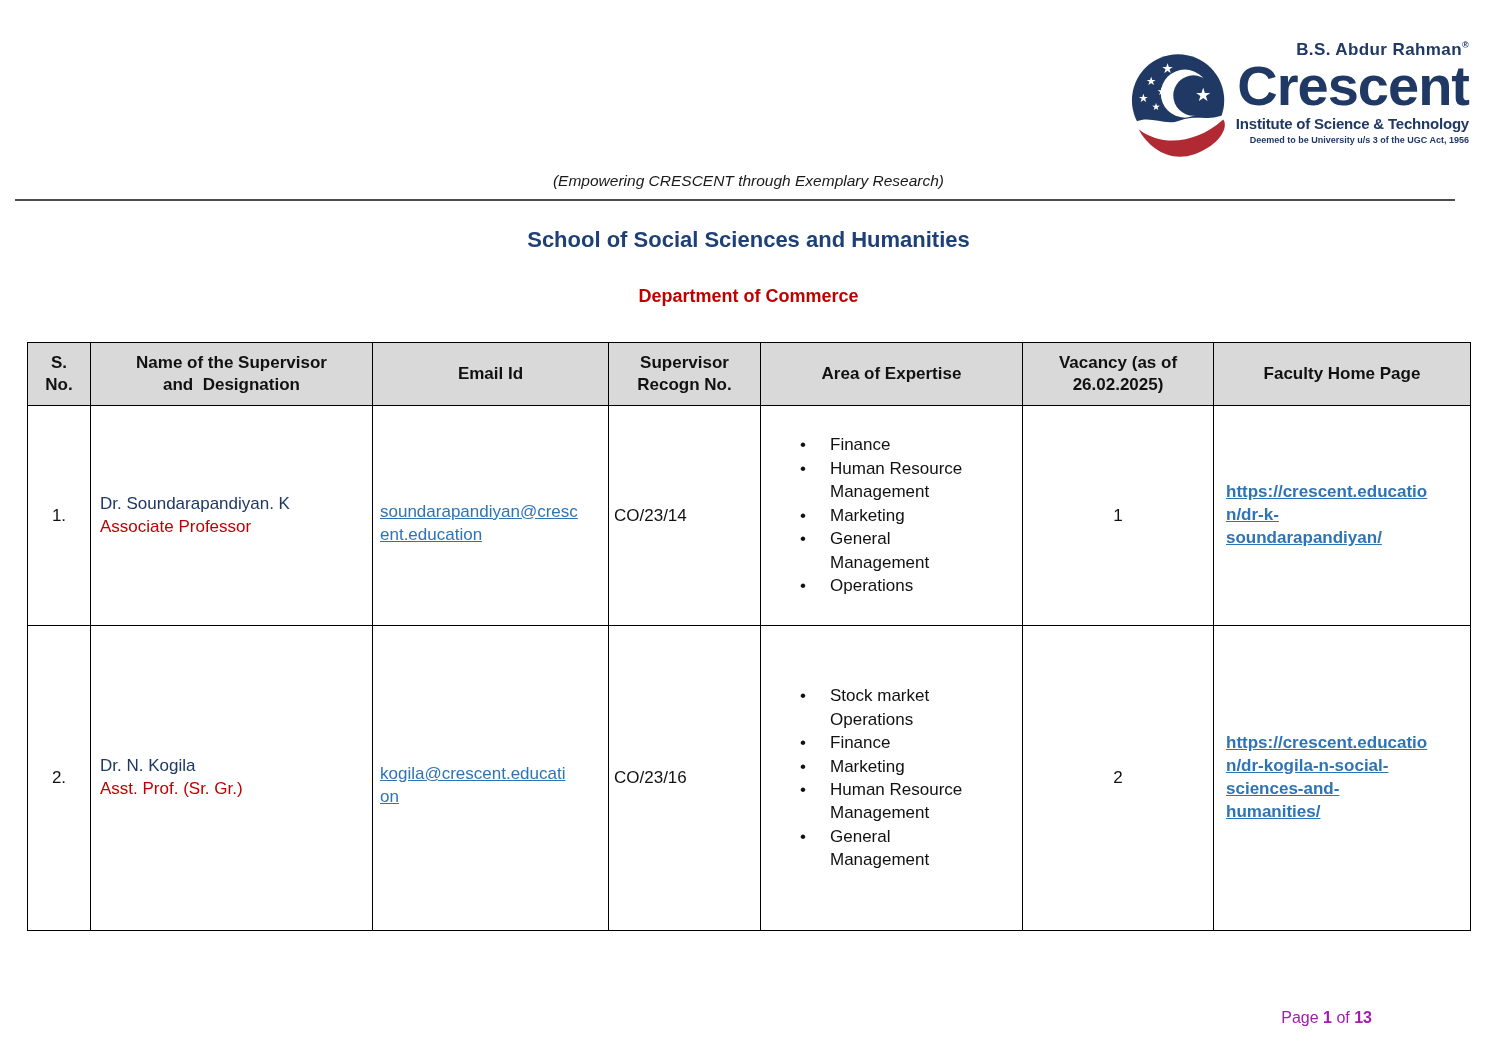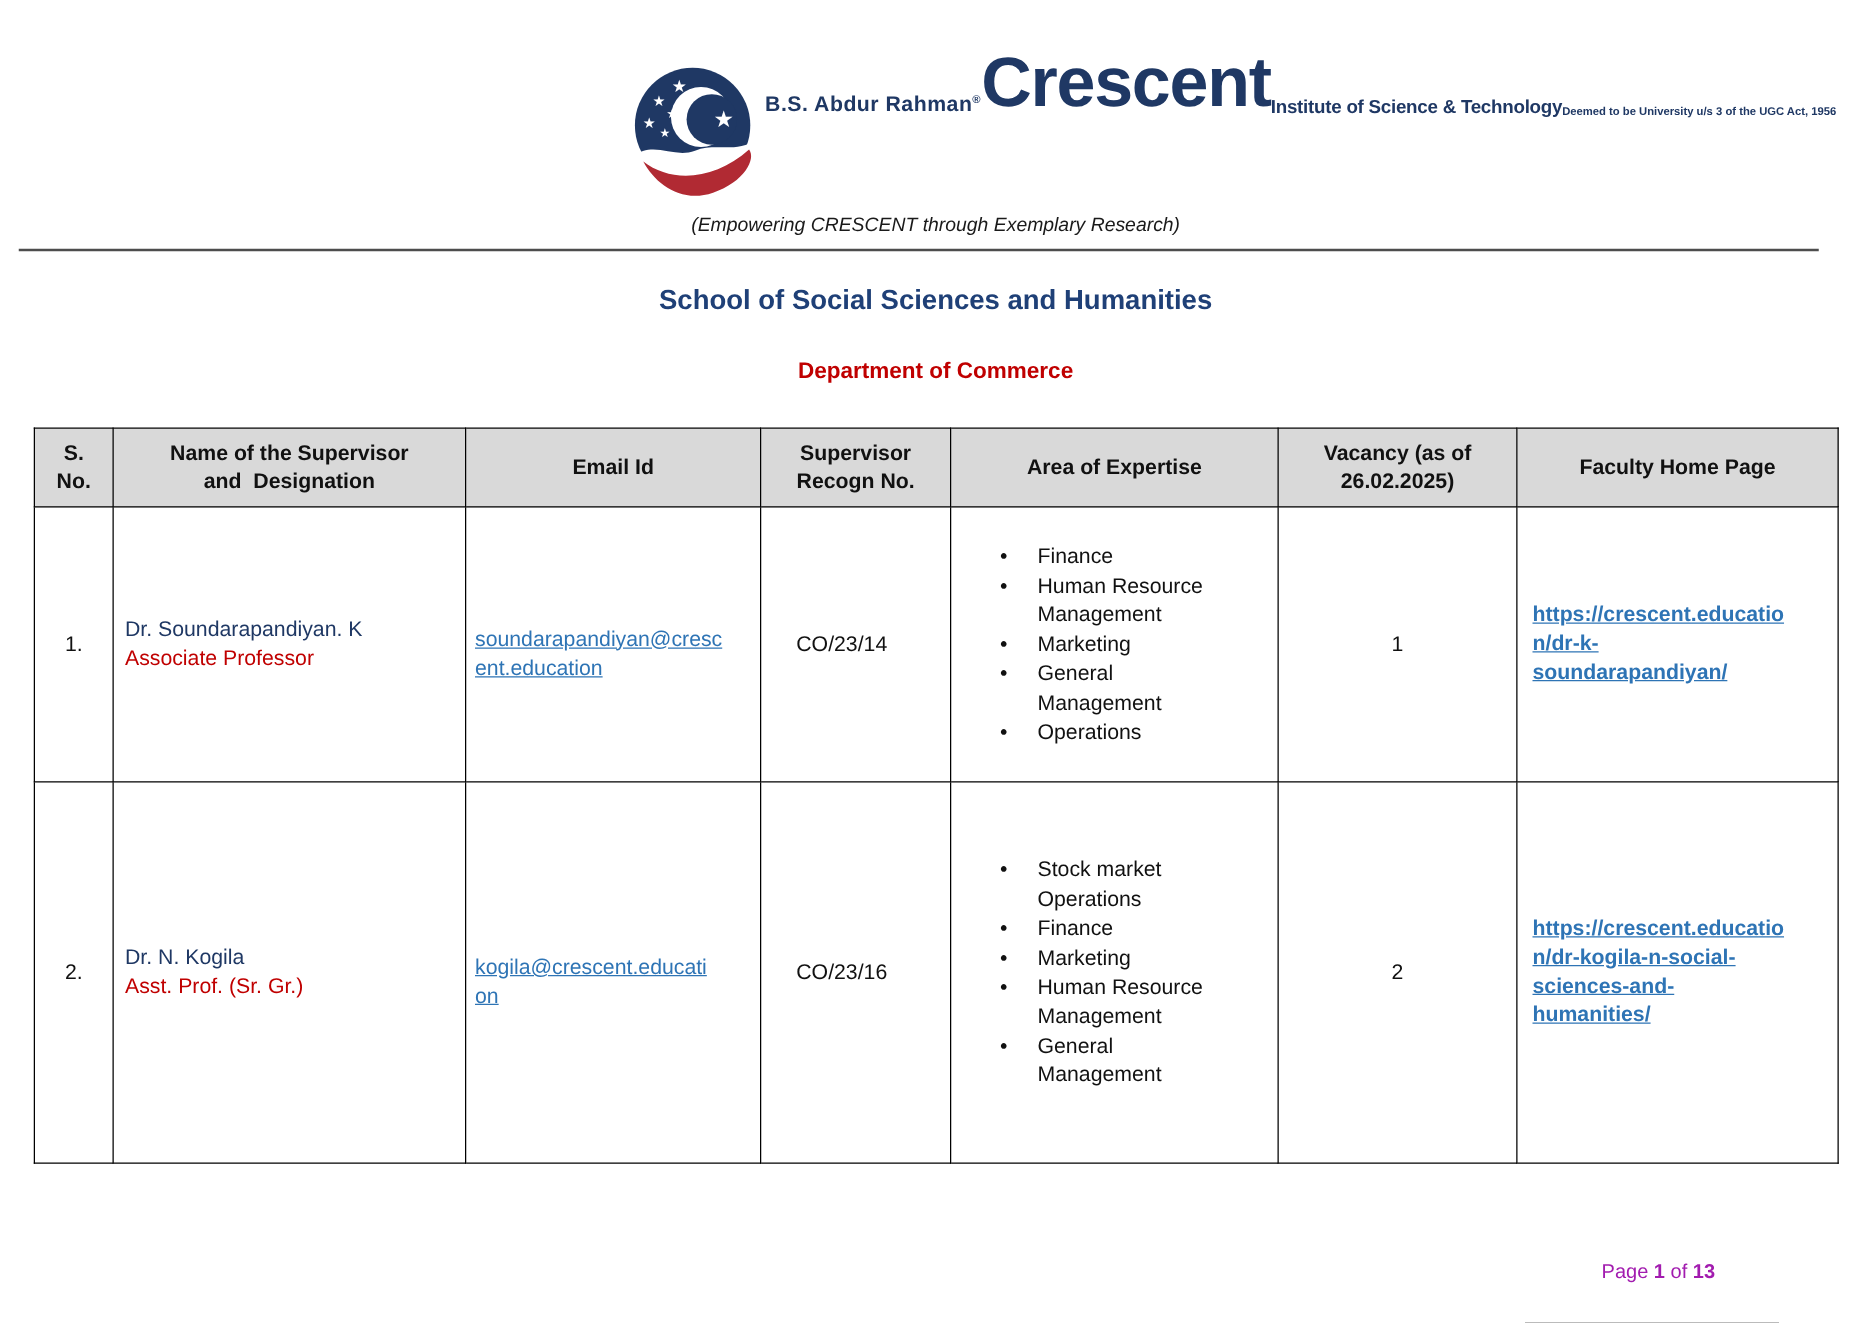--- a/index.html
+++ b/index.html
@@ -4,21 +4,21 @@
 <style>
   html,body{margin:0;padding:0;background:#888;}
   .page{
     position:relative;width:1497px;height:1058px;background:#ffffff;
     font-family:"Liberation Sans",sans-serif;color:#111;overflow:hidden;margin:0 auto;
   }
 
   
   .logo{position:absolute;top:40px;right:28px;display:flex;align-items:flex-start;}
   .logo-icon{width:100px;height:118px;margin:10px 6px 0 0;flex:none;}
-  .logo-text{display:flex;flex-direction:row;align-items:flex-end;}
+  .logo-text{display:flex;flex-direction:column;align-items:flex-end;}
   .brand-small{font-size:17px;font-weight:bold;color:#1F3864;letter-spacing:.4px;line-height:1.2;}
   .brand-small sup{font-size:9px;vertical-align:super;}
   .brand-large{font-size:56px;font-weight:bold;color:#1F3864;line-height:1.0;letter-spacing:-1px;margin-top:-2px;}
   .brand-tagline{font-size:15px;font-weight:bold;color:#1F3864;letter-spacing:-.2px;margin-top:1px;}
   .brand-deemed{font-size:9px;font-weight:bold;color:#1F3864;margin-top:3px;}
 
   
   .office-header{position:absolute;top:147px;left:0;width:100%;text-align:center;
     font-size:18px;font-weight:bold;color:#0d0d0d;}
   .office-tagline{position:absolute;top:172px;left:0;width:100%;text-align:center;
@@ -42,21 +42,21 @@
   }
   tr.head-row{height:63px;}
   tr.data-row-1{height:220px;}
   tr.data-row-2{height:305px;}
 
   td.sno{text-align:center;}
   td.name{padding-left:9px;line-height:1.35;}
   .name-line{color:#1F3864;}
   .desig-line{color:#C00000;}
   td.email{padding:16px 8px 0 7px;line-height:1.35;}
-  td.recogn{padding-left:28px;}
+  td.recogn{padding-left:5px;}
   td.vacancy{text-align:center;}
   td.home{padding:0 8px 0 12px;line-height:1.35;font-weight:bold;}
 
   a.doc-link{color:#2E74B5;text-decoration:underline;overflow-wrap:anywhere;display:inline-block;}
   .email-a-r1{max-width:203px;}
   .email-a-r2{max-width:190px;}
   .home-a{max-width:203px;}
 
   td.expertise ul{list-style:none;margin:0 0 0 38px;padding:0;width:180px;}
   td.expertise li{display:flex;line-height:1.38;}

